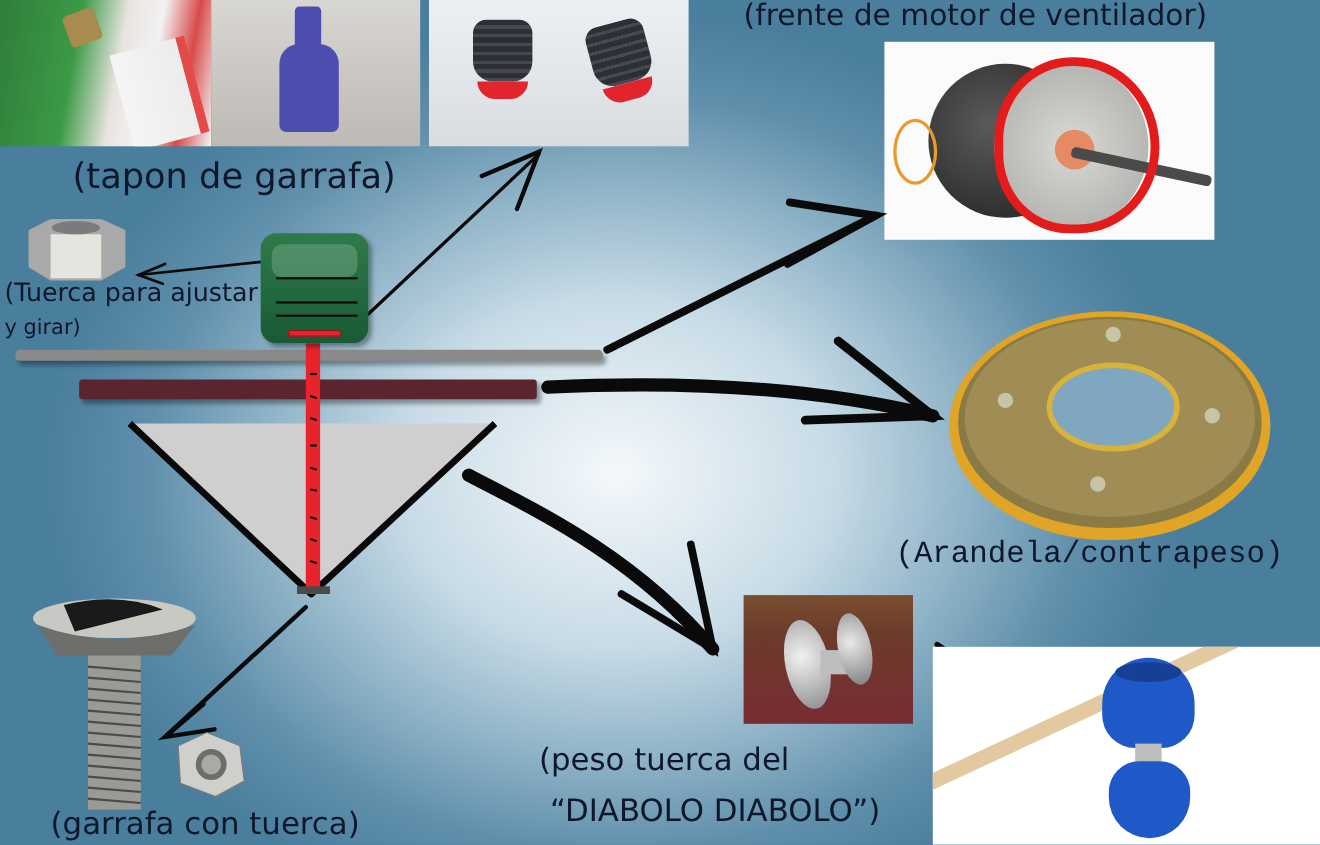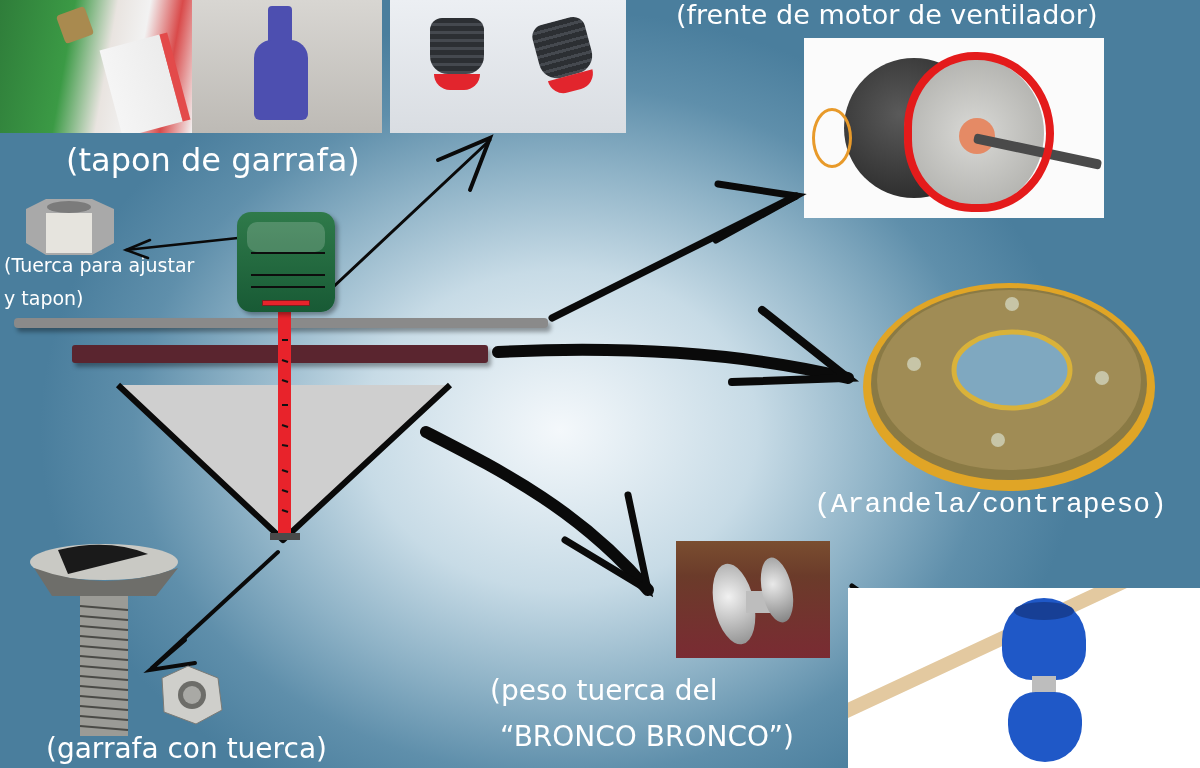--- a/index.html
+++ b/index.html
@@ -7,21 +7,21 @@
   body {
     position: relative;
     font-family: "DejaVu Sans", sans-serif;
     background:
       radial-gradient(ellipse 520px 420px at 560px 430px, #f4f8fb 0%, #c7dbe6 38%, #8fb3c7 62%, #5f8fab 82%, #4a7e9d 100%),
       #4a7e9d;
   }
   .abs { position: absolute; }
   .label {
     position: absolute;
-    color: #ffffff;
+    color: #0f172a;
     font-family: "DejaVu Sans", sans-serif;
     white-space: nowrap;
     line-height: 1.1;
   }
   .photo { position: absolute; overflow: hidden; }
 
   
   #photo-cylinder-green { left:0; top:0; width:192px; height:133px;
     background: linear-gradient(100deg, #2f7d3a 0%, #3b9a45 35%, #e9e4e0 55%, #f2f2f2 70%, #d94a4a 85%, #f3f3f3 100%); }
   #photo-cylinder-blue { left:192px; top:0; width:190px; height:133px; background: linear-gradient(180deg,#d8d6d2,#bdbab5); }
@@ -92,22 +92,22 @@
   <div class="abs motor-shaft"></div>
   <div class="abs motor-ring"></div>
   <div class="abs" style="left:8px;top:70px;width:40px;height:60px;border:3px solid #e89a2a;border-radius:50%;"></div>
 </div>
 
 <svg id="nut-top" class="abs" viewBox="0 0 106 60">
   <polygon points="10,12 30,2 76,2 98,12 98,46 76,58 30,58 10,46" fill="#a9a9a9"></polygon>
   <polygon points="30,16 76,16 76,56 30,56" fill="#e6e4de"></polygon>
   <ellipse cx="53" cy="10" rx="22" ry="6" fill="#7b7b7b"></ellipse>
 </svg>
-<div class="label" style="left:4px;top:255px;font-size:19px;">(Tuerca para ajustar</div>
-<div class="label" style="left:4px;top:288px;font-size:19px;">y tapon)</div>
+<div class="label" style="left:4px;top:255px;font-size:23px;">(Tuerca para ajustar</div>
+<div class="label" style="left:4px;top:288px;font-size:19px;">y girar)</div>
 
 <div class="abs" id="bar-gray"></div>
 <div class="abs" id="bar-maroon"></div>
 
 <svg class="overlay" width="1200" height="768">
 
   <polygon points="118,385 450,385 283,540" fill="#cfcfcf"></polygon>
   <polyline points="118,385 283,540 450,385" fill="none" stroke="#0a0a0a" stroke-width="6" stroke-linejoin="round"></polyline>
 
   <rect x="278" y="312" width="13" height="226" fill="#e8232b"></rect>
@@ -193,21 +193,21 @@
   <circle cx="164" cy="155" r="9" fill="#a9a9a5"></circle>
 </svg>
 <div class="label" style="left:46px;top:734px;font-size:28px;">(garrafa con tuerca)</div>
 
 <div class="photo" id="photo-diabolo-small">
   <div class="abs" style="left:38px;top:22px;width:40px;height:82px;border-radius:50%;background:radial-gradient(circle at 40% 40%,#f1f1f1,#8a8a8a);transform:rotate(-12deg);"></div>
   <div class="abs" style="left:70px;top:50px;width:30px;height:22px;background:#bdbdbd;"></div>
   <div class="abs" style="left:86px;top:16px;width:30px;height:66px;border-radius:50%;background:radial-gradient(circle at 40% 40%,#e9e9e9,#7a7a7a);transform:rotate(-12deg);"></div>
 </div>
 <div class="label" style="left:490px;top:676px;font-size:28px;">(peso tuerca del</div>
-<div class="label" style="left:500px;top:722px;font-size:28px;">“BRONCO BRONCO”)</div>
+<div class="label" style="left:500px;top:722px;font-size:28px;">“DIABOLO DIABOLO”)</div>
 
 <div class="photo" id="photo-diabolo-big">
   <div class="abs" style="left:-10px;top:120px;width:380px;height:14px;background:#e3c9a0;transform:rotate(-25deg);transform-origin:left center;border-radius:6px;"></div>
   <div class="abs" style="left:154px;top:10px;width:84px;height:82px;background:#1f58c7;border-radius:42px 42px 30px 30px;"></div>
   <div class="abs" style="left:166px;top:14px;width:60px;height:18px;background:#173f95;border-radius:50%;"></div>
   <div class="abs" style="left:184px;top:88px;width:24px;height:24px;background:#bdbdbd;"></div>
   <div class="abs" style="left:160px;top:104px;width:74px;height:70px;background:#1f58c7;border-radius:30px 30px 40px 40px;"></div>
 </div>
 
 </body></html>

